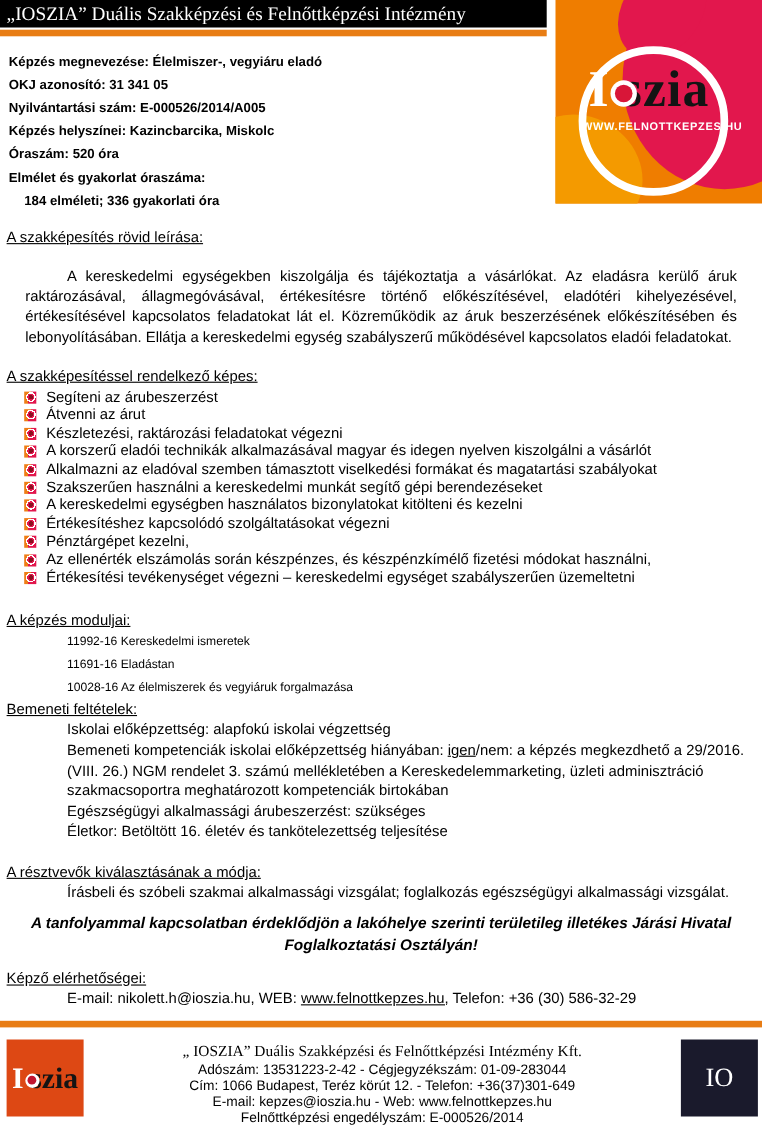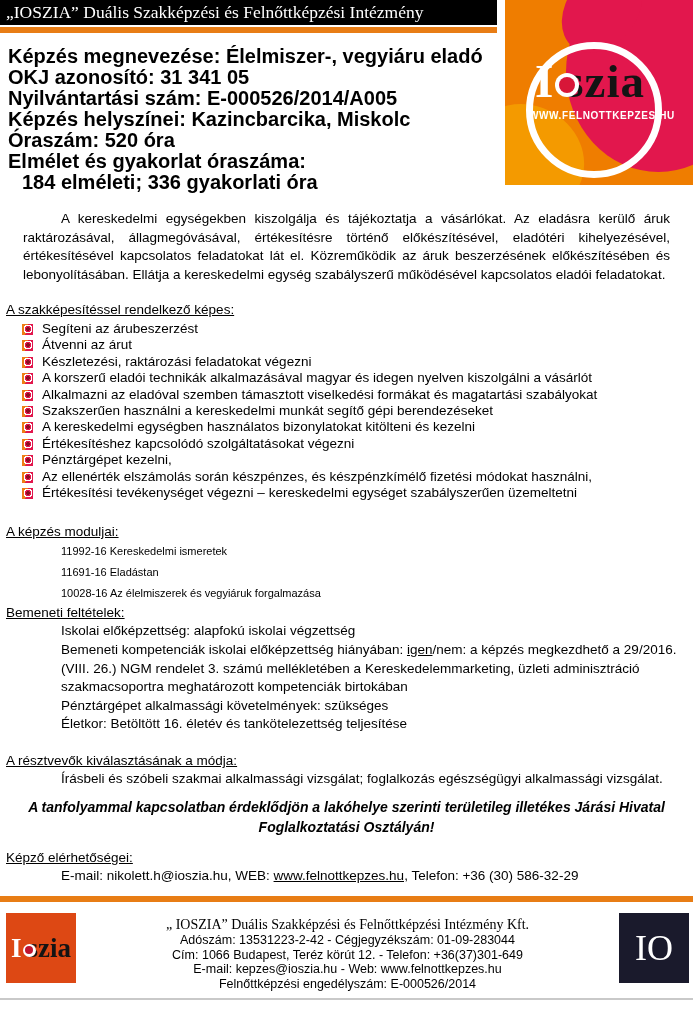--- a/index.html
+++ b/index.html
@@ -82,21 +82,21 @@
     position:absolute;left:24px;top:110px;
     color:#ffffff;font-size:10px;font-weight:bold;letter-spacing:0.6px;
     z-index:3;
   }
 
   
   .header-info{
     margin:13px 0 0 8px;
     width:490px;
     font-weight:bold;
-    font-size:20px;line-height:21px;
+    font-size:12px;line-height:21px;
   }
   .header-info .hl-indent{padding-left:14px;}
 
   
   .content{padding:0 6px;}
   .sec-heading{
     font-size:13.5px;line-height:18px;
     text-decoration:underline;
   }
   .para{
@@ -171,21 +171,21 @@
     font-size:14px;line-height:16px;
   }
   .f-line{font-size:12.5px;line-height:14.6px;}
 
   .f-logo-right{
     width:70px;height:70px;
     background:#1a1a2c;
     display:flex;align-items:center;justify-content:center;
     color:#ffffff;
     font-family:"Liberation Serif",serif;
-    font-size:36px;
+    font-size:24px;
     margin-top:4px;
   }
   .bottom-edge{margin-top:6px;width:693px;height:2px;background:#c9c9c9;}
 </style>
 </head>
 <body>
 
 <div class="page">
 
   <div class="topbar">
@@ -211,20 +211,21 @@
     <div>OKJ azonosító: 31 341 05</div>
     <div>Nyilvántartási szám: E-000526/2014/A005</div>
     <div>Képzés helyszínei: Kazincbarcika, Miskolc</div>
     <div>Óraszám: 520 óra</div>
     <div>Elmélet és gyakorlat óraszáma:</div>
     <div class="hl-indent">184 elméleti; 336 gyakorlati óra</div>
   </div>
 
   <div class="content">
 
+    <div class="sec-heading mt14">A szakképesítés rövid leírása:</div>
     <p class="para">A kereskedelmi egységekben kiszolgálja és tájékoztatja a vásárlókat. Az eladásra kerülő áruk raktározásával, állagmegóvásával, értékesítésre történő előkészítésével, eladótéri kihelyezésével, értékesítésével kapcsolatos feladatokat lát el. Közreműködik az áruk beszerzésének előkészítésében és lebonyolításában. Ellátja a kereskedelmi egység szabályszerű működésével kapcsolatos eladói feladatokat.</p>
 
     <div class="sec-heading mt12">A szakképesítéssel rendelkező képes:</div>
     <div class="bullet-list">
       <div class="bullet-row">
           <span class="bullet-icon"></span>
           <span>Segíteni az árubeszerzést</span>
         </div>
       <div class="bullet-row">
           <span class="bullet-icon"></span>
@@ -272,21 +273,21 @@
     <div>
       <div class="module-line">11992-16 Kereskedelmi ismeretek</div>
       <div class="module-line">11691-16 Eladástan</div>
       <div class="module-line">10028-16 Az élelmiszerek és vegyiáruk forgalmazása</div>
     </div>
 
     <div class="sec-heading mt0">Bemeneti feltételek:</div>
     <div>
       <div class="indent-line">Iskolai előképzettség: alapfokú iskolai végzettség</div>
       <div class="indent-line"><span>Bemeneti kompetenciák iskolai előképzettség hiányában: </span><span class="u">igen</span><span>/nem: a képzés megkezdhető a 29/2016. (VIII. 26.) NGM rendelet 3. számú mellékletében a Kereskedelemmarketing, üzleti adminisztráció szakmacsoportra meghatározott kompetenciák birtokában</span></div>
-      <div class="indent-line">Pénztárgépet alkalmassági követelmények: szükséges</div>
+      <div class="indent-line">Egészségügyi alkalmassági árubeszerzést: szükséges</div>
       <div class="indent-line">Életkor: Betöltött 16. életév és tankötelezettség teljesítése</div>
     </div>
 
     <div class="sec-heading mt18">A résztvevők kiválasztásának a módja:</div>
     <p class="selection-para">Írásbeli és szóbeli szakmai alkalmassági vizsgálat; foglalkozás egészségügyi alkalmassági vizsgálat.</p>
 
     <div class="notice">A tanfolyammal kapcsolatban érdeklődjön a lakóhelye szerinti területileg illetékes Járási Hivatal Foglalkoztatási Osztályán!</div>
 
     <div class="sec-heading mt12">Képző elérhetőségei:</div>
     <div class="indent-line"><span>E-mail: </span><span>nikolett.h@ioszia.hu</span><span>, WEB: </span><span class="u">www.felnottkepzes.hu,</span><span> Telefon: </span><span>+36 (30) 586-32-29</span></div>

